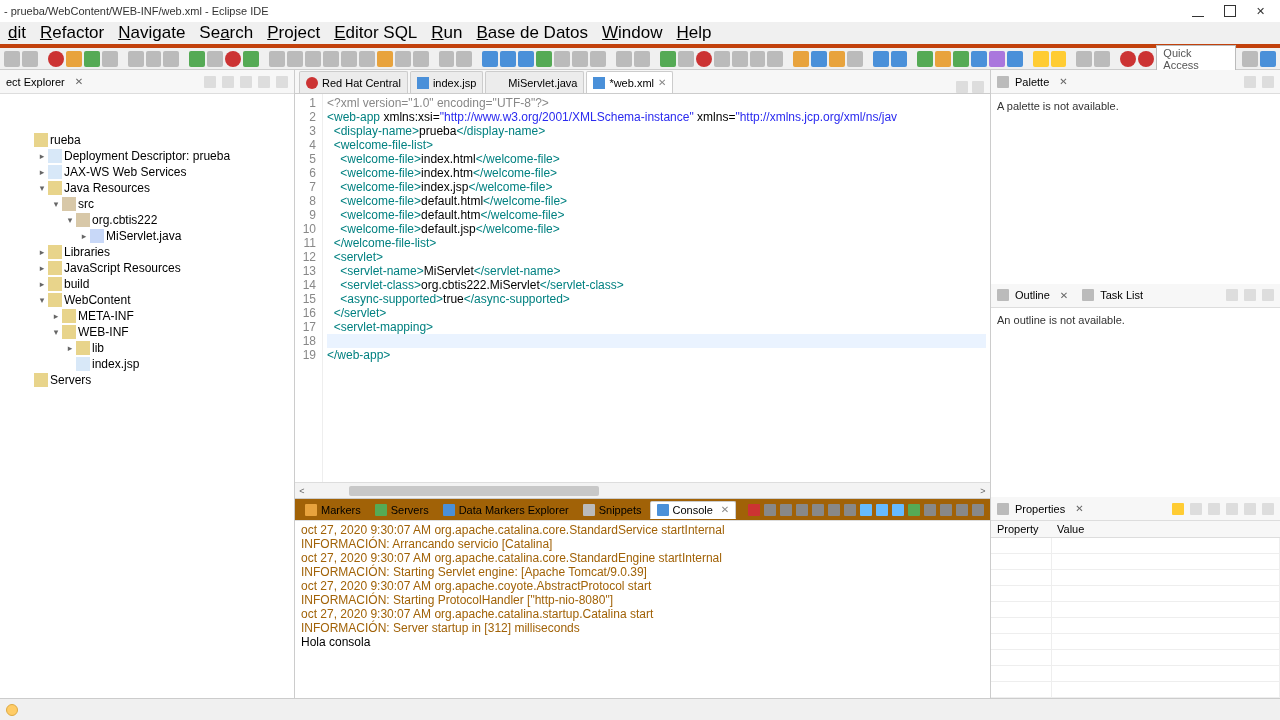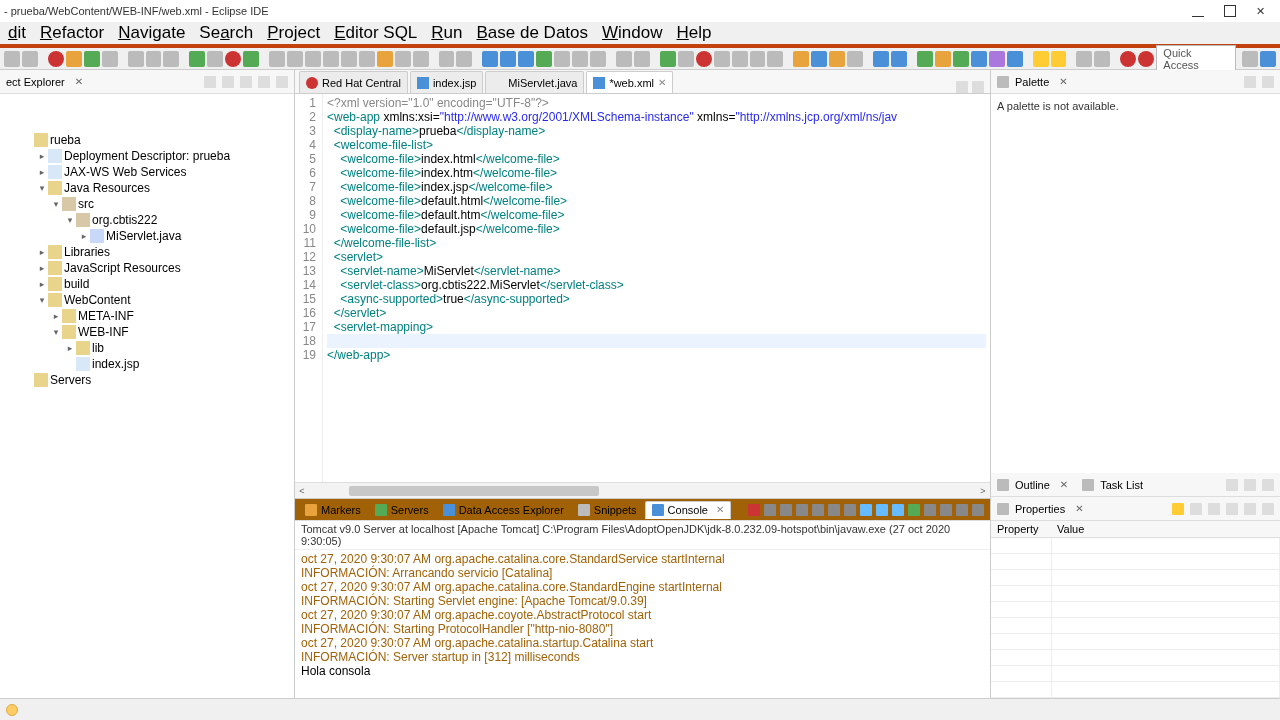--- a/index.html
+++ b/index.html
@@ -332,21 +332,21 @@
         <div class="btab">
             <span class="ic tiny ic-org"></span>
             <span>Markers</span>
           </div>
           <div class="btab">
             <span class="ic tiny ic-grn"></span>
             <span>Servers</span>
           </div>
           <div class="btab">
             <span class="ic tiny ic-blue"></span>
-            <span>Data Access Explorer</span>
+            <span>Data Markers Explorer</span>
           </div>
           <div class="btab">
             <span class="ic tiny ic-gry"></span>
             <span>Snippets</span>
           </div>
           <div class="btab active">
             <span class="ic tiny ic-blue"></span>
             <span>Console</span>
             <span class="close" style="font-size:10px;color:#888;margin-left:4px">✕</span>
           </div>
@@ -361,21 +361,20 @@
             <span class="tiny" style="background: rgb(102, 187, 255);"></span>
             <span class="tiny" style="background: rgb(102, 187, 255);"></span>
             <span class="tiny" style="background: rgb(102, 187, 255);"></span>
             <span class="tiny" style="background: rgb(85, 170, 85);"></span>
             <span class="tiny" style="background: rgb(136, 136, 136);"></span>
             <span class="tiny" style="background: rgb(136, 136, 136);"></span>
             <span class="tiny" style="background: rgb(136, 136, 136);"></span>
             <span class="tiny" style="background: rgb(136, 136, 136);"></span>
           </div>
       </div>
-      <div class="bhdr">Tomcat v9.0 Server at localhost [Apache Tomcat] C:\Program Files\AdoptOpenJDK\jdk-8.0.232.09-hotspot\bin\javaw.exe (27 oct 2020 9:30:05)</div>
       <div class="consout" id="consout"><div class="red">oct 27, 2020 9:30:07 AM org.apache.catalina.core.StandardService startInternal</div><div class="red">INFORMACIÓN: Arrancando servicio [Catalina]</div><div class="red">oct 27, 2020 9:30:07 AM org.apache.catalina.core.StandardEngine startInternal</div><div class="red">INFORMACIÓN: Starting Servlet engine: [Apache Tomcat/9.0.39]</div><div class="red">oct 27, 2020 9:30:07 AM org.apache.coyote.AbstractProtocol start</div><div class="red">INFORMACIÓN: Starting ProtocolHandler ["http-nio-8080"]</div><div class="red">oct 27, 2020 9:30:07 AM org.apache.catalina.startup.Catalina start</div><div class="red">INFORMACIÓN: Server startup in [312] milliseconds</div><div>Hola consola</div></div>
     </div>
   </div>
 
   <div class="right">
     <div class="vtitle">
       <span class="tiny ic-gry"></span>
       <span>Palette</span>
       <span class="x">✕</span>
       <div class="actions">
@@ -392,20 +391,23 @@
       <span>Outline</span>
       <span class="x">✕</span>
       <span class="tiny ic-gry" style="margin-left:8px"></span>
       <span>Task List</span>
       <div class="actions">
           <span class="tiny"></span>
           <span class="tiny"></span>
           <span class="tiny"></span>
         </div>
     </div>
+    <div class="panel" style="height:120px">
+      <span>An outline is not available.</span>
+    </div>
 
     <div class="vtitle">
       <span class="tiny ic-gry"></span>
       <span>Properties</span>
       <span class="x">✕</span>
       <div class="actions">
         <span class="tiny" style="background:#fc3"></span>
         <span class="tiny"></span>
         <span class="tiny"></span>
         <span class="tiny"></span>

